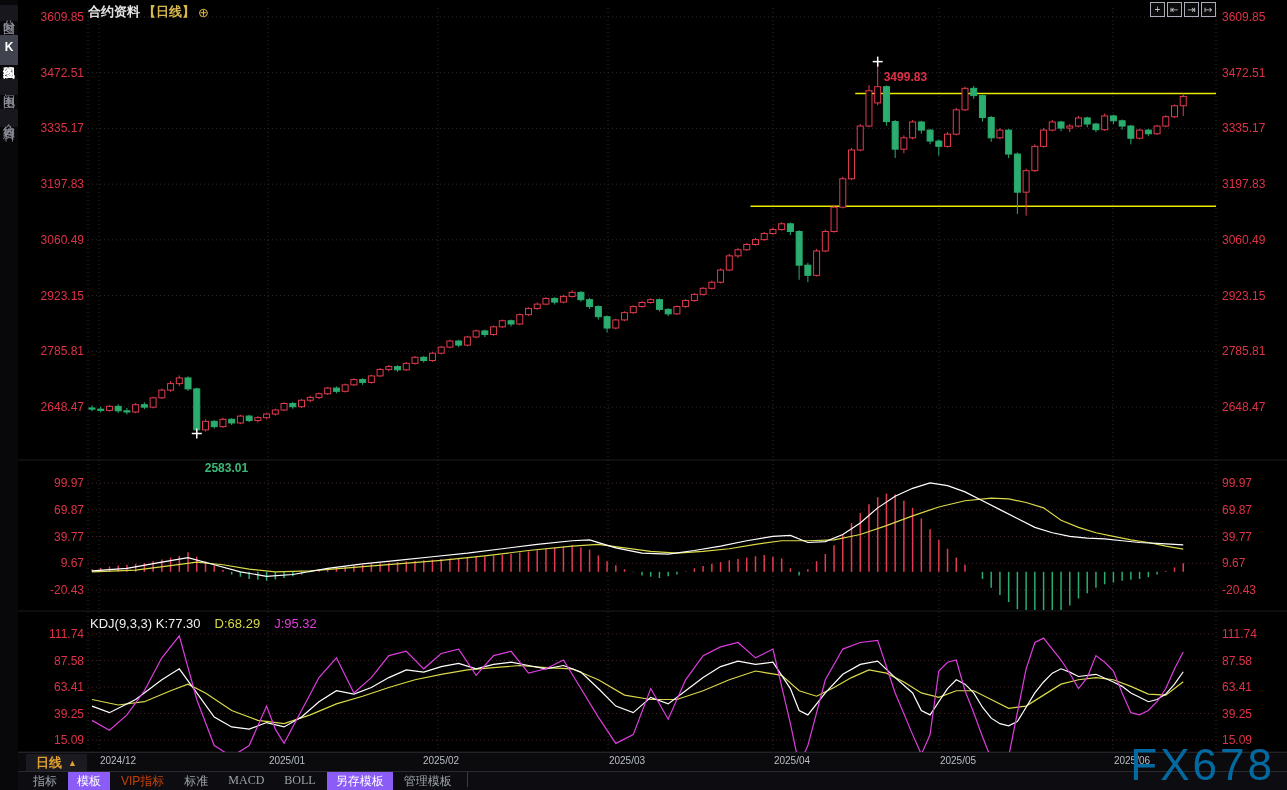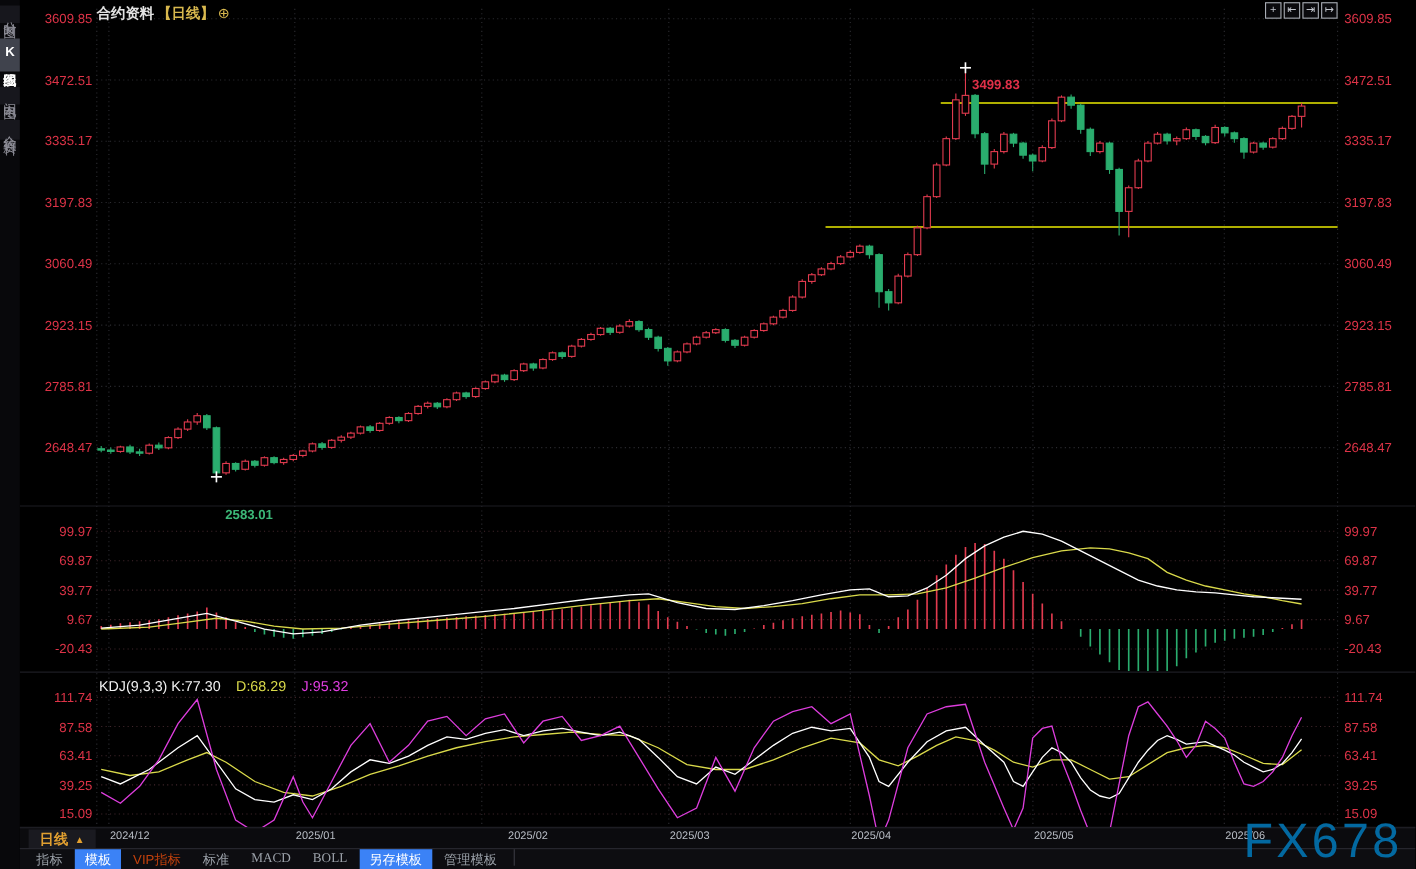--- a/index.html
+++ b/index.html
@@ -39,21 +39,21 @@
        border-top:1px solid #222228;z-index:5;}
   .x-label{position:absolute;top:2px;font-size:10px;color:#b9bec6;transform:translateX(-50%);}
   #period-box{position:absolute;left:8px;top:1px;height:17px;background:#1a1a20;padding:0 10px;
        display:flex;align-items:center;gap:6px;cursor:pointer;}
   #period-box .p-lab{color:#e2a030;font-weight:bold;font-size:13px;}
   #period-box .p-arr{color:#e2a030;font-size:9px;}
   
   #toolbar{position:absolute;left:18px;right:0;top:771px;height:19px;background:#0d0d11;
        border-top:1px solid #2a2a31;display:flex;align-items:flex-start;padding-left:6px;z-index:5;}
   .tb-item{font-size:12px;color:#9ba1a9;padding:1px 9px;margin-right:2px;cursor:pointer;white-space:nowrap;}
-  .tb-item.hl{background:#3b82f6;color:#fff;}
+  .tb-item.hl{background:#8b5cf6;color:#fff;}
   .tb-item.vip{color:#c2410c;}
   .tb-item.mono{font-family:Liberation Serif, serif;}
   .tb-sep{width:1px;height:15px;background:#3a3a42;margin:0 4px;}
   
   #watermark{position:absolute;right:12px;bottom:0px;font-size:44px;color:#0369a1;z-index:7;
        letter-spacing:3px;font-weight:normal;}
 </style>
 </head>
 <body>
 
@@ -520,21 +520,21 @@
   <div class="ann" id="ann-high" style="left: 883.7px; top: 46.6263px; color: rgb(224, 48, 72);">3499.83</div>
   <div class="ann" id="ann-low" style="left: 204.76px; top: 437.507px; color: rgb(60, 184, 120);">2583.01</div>
 
   <div id="date-row">
     <div id="period-box">
       <span class="p-lab">日线</span>
       <span class="p-arr">▲</span>
     </div>
   <div class="x-label" style="left: 100px;">2024/12</div>
       <div class="x-label" style="left: 269px;">2025/01</div>
-      <div class="x-label" style="left: 462px;">2025/02</div>
+      <div class="x-label" style="left: 423px;">2025/02</div>
       <div class="x-label" style="left: 609px;">2025/03</div>
       <div class="x-label" style="left: 774px;">2025/04</div>
       <div class="x-label" style="left: 940px;">2025/05</div>
       <div class="x-label" style="left: 1114px;">2025/06</div>
     </div>
 
   <div id="toolbar">
       <div class="tb-item">指标</div>
       <div class="tb-item hl">模板</div>
       <div class="tb-item vip">VIP指标</div>

